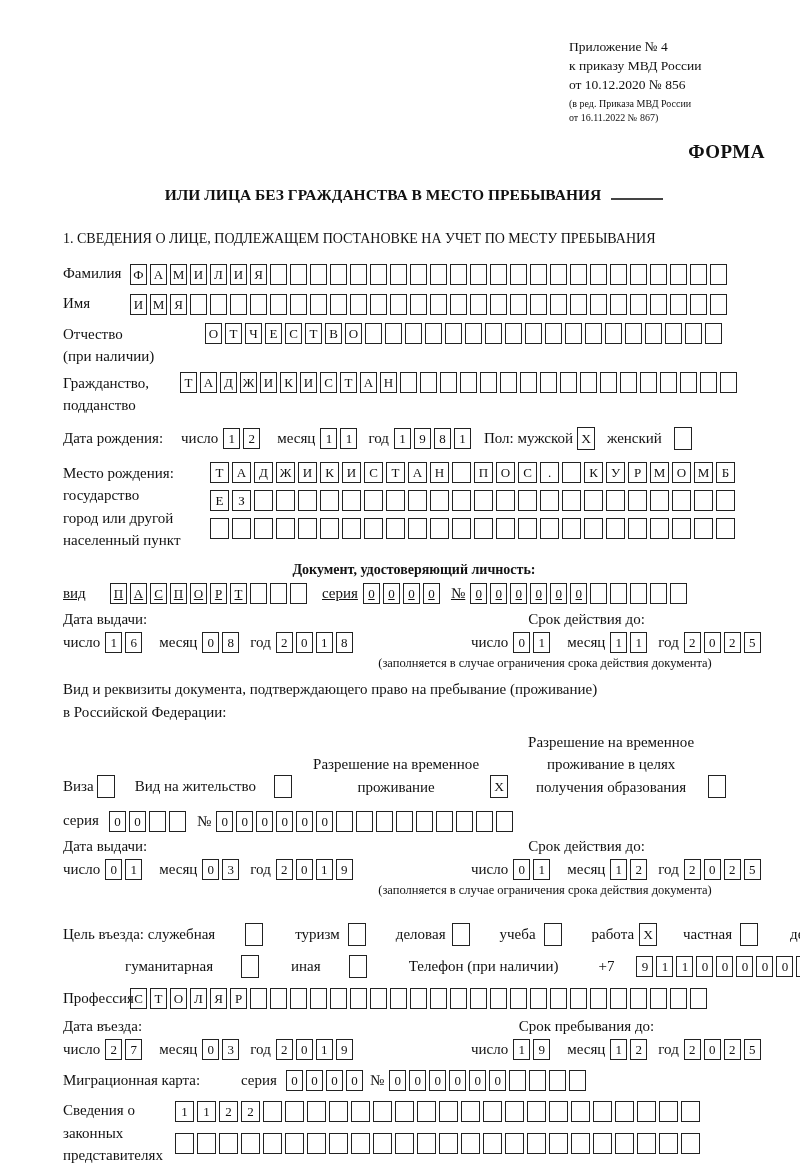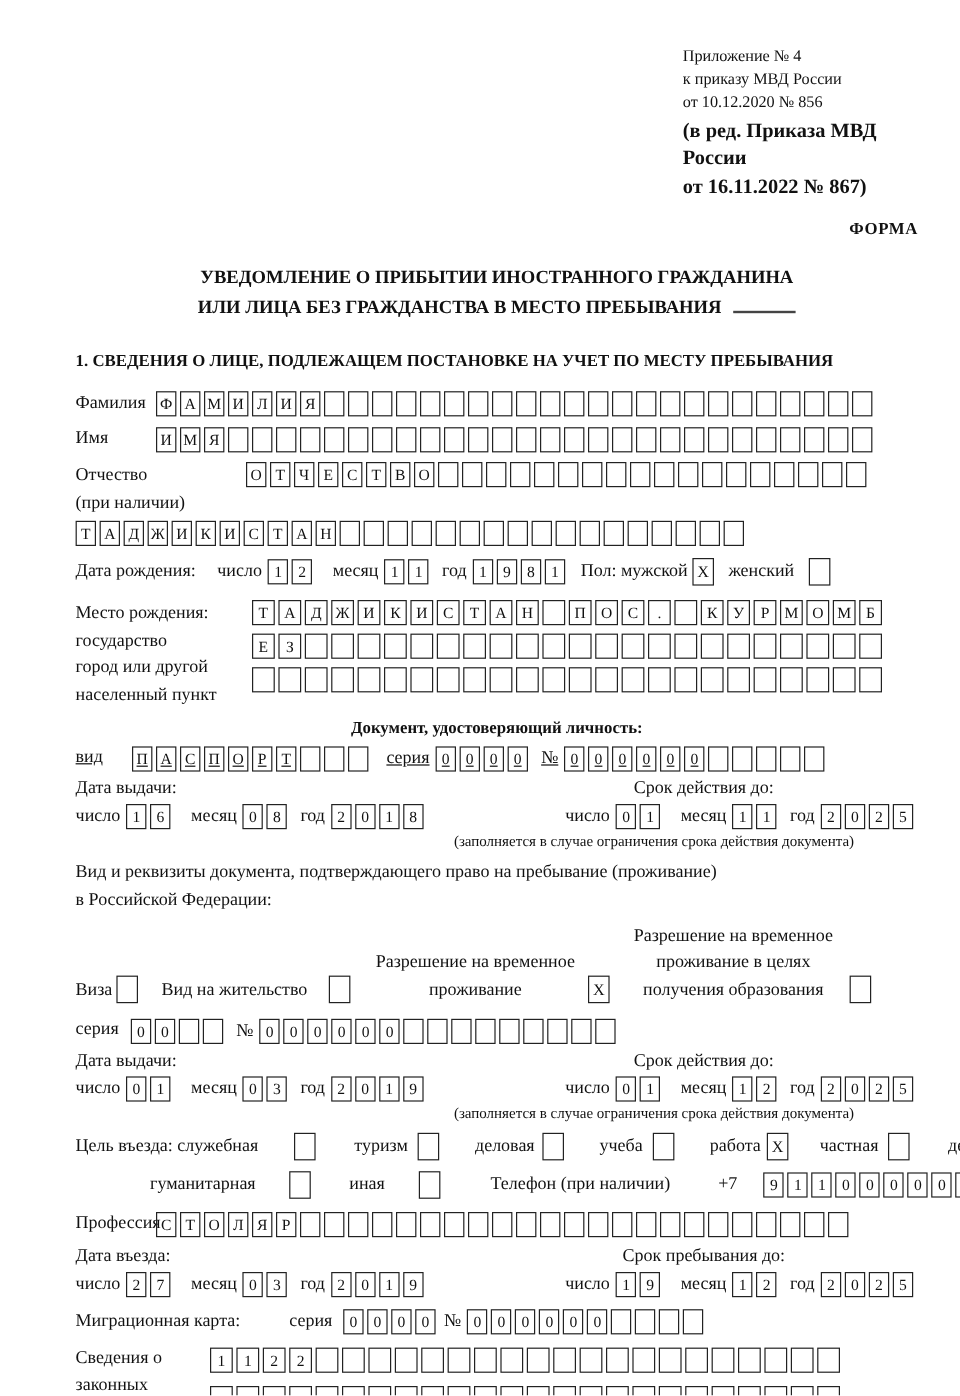--- a/index.html
+++ b/index.html
@@ -4,25 +4,25 @@
 <style>
   html,body { margin:0; padding:0; background:#fff; }
   .page {
     position:relative; width:800px; height:1163px; margin:0 auto;
     background:#fff; color:#111;
     font-family:"Liberation Serif","DejaVu Serif",serif;
     font-size:15px; box-sizing:border-box;
     padding:38px 35px 20px 63px; overflow:hidden;
   }
   .hdr { margin-left:auto; width:196px; line-height:1.4; font-size:13.5px; }
-  .hdr-sub { font-size:17px; margin-top:2px; line-height:1.4;font-weight:bold; }
-  .forma { text-align:right; font-weight:bold; font-size:14px; margin-top:16px; letter-spacing:0.5px; }
+  .hdr-sub { font-size:10px; margin-top:2px; line-height:1.4; }
+  .forma { text-align:right; font-weight:bold; font-size:19px; margin-top:16px; letter-spacing:0.5px; }
   .title { text-align:center; font-weight:bold; font-size:15.5px; margin-top:20px; line-height:1.6; }
   .blank-line { display:inline-block; width:52px; border-bottom:2px solid #444; margin-left:10px; vertical-align:baseline; }
-  .sec-heading { font-weight:bold; font-size:14px; margin-top:24px; white-space:nowrap; }
+  .sec-heading { font-weight:normal; font-size:14px; margin-top:24px; white-space:nowrap; }
 
   .frow { display:flex; align-items:center; margin-top:8px; }
   .frow-top { align-items:flex-start; }
   .flabel { flex:none; line-height:1.45; }
   .cells { display:inline-flex; flex:none; }
   .cell {
     box-sizing:content-box; flex:none; display:inline-block;
     width:15px; height:19px; line-height:19px;
     border:1.5px solid #222; margin-right:3px;
     text-align:center; font-size:13px; font-family:"Liberation Serif",serif;
@@ -62,21 +62,20 @@
     <div>от 10.12.2020 № 856</div>
     <div class="hdr-sub">
       <div>(в ред. Приказа МВД России</div>
       <div>от 16.11.2022 № 867)</div>
     </div>
   </div>
 
   <div class="forma">ФОРМА</div>
 
   <div class="title">
-    <div>УВЕДОМЛЕНИЕ О ПРИБЫТИИ ИНОСТРАННОГО ГРАЖДАНИНА</div>
     <div>
       <span>ИЛИ ЛИЦА БЕЗ ГРАЖДАНСТВА В МЕСТО ПРЕБЫВАНИЯ</span><span class="blank-line"></span>
     </div>
   </div>
 
   <div class="sec-heading">1. СВЕДЕНИЯ О ЛИЦЕ, ПОДЛЕЖАЩЕМ ПОСТАНОВКЕ НА УЧЕТ ПО МЕСТУ ПРЕБЫВАНИЯ</div>
 
   <div class="frow" style="margin-top:16px;">
     <span class="flabel" style="width:67px;">Фамилия</span>
     <span class="cells">
@@ -178,20 +177,24 @@
         <span class="cell"></span>
         <span class="cell"></span>
         <span class="cell"></span>
         <span class="cell"></span>
         <span class="cell"></span>
         <span class="cell"></span>
       </span>
   </div>
 
   <div class="frow frow-top" style="margin-top:4px;">
+    <span class="lblcol" style="width:117px;">
+      <div>Гражданство,</div>
+      <div>подданство</div>
+    </span>
     <span class="cells">
         <span class="cell">Т</span>
         <span class="cell">А</span>
         <span class="cell">Д</span>
         <span class="cell">Ж</span>
         <span class="cell">И</span>
         <span class="cell">К</span>
         <span class="cell">И</span>
         <span class="cell">С</span>
         <span class="cell">Т</span>
@@ -497,21 +500,21 @@
       <span class="cells">
           <span class="cell">2</span>
           <span class="cell">0</span>
           <span class="cell">2</span>
           <span class="cell">5</span>
         </span>
     </span>
   </div>
   <div class="note">(заполняется в случае ограничения срока действия документа)</div>
 
-  <div class="frow" style="margin-top:8px;gap:20px;">
+  <div class="frow" style="margin-top:25px;gap:20px;">
     <span class="flabel">Цель въезда: служебная</span>
     <span class="cbox" style="margin-left:10px;"></span>
     <span class="pair" style="margin-left:12px;">
       <span class="flabel">туризм</span>
       <span class="cbox" style="margin-left:8px;"></span>
     </span>
     <span class="pair" style="margin-left:10px;">
       <span class="flabel">деловая</span>
       <span class="cbox" style="margin-left:6px;"></span>
     </span>

